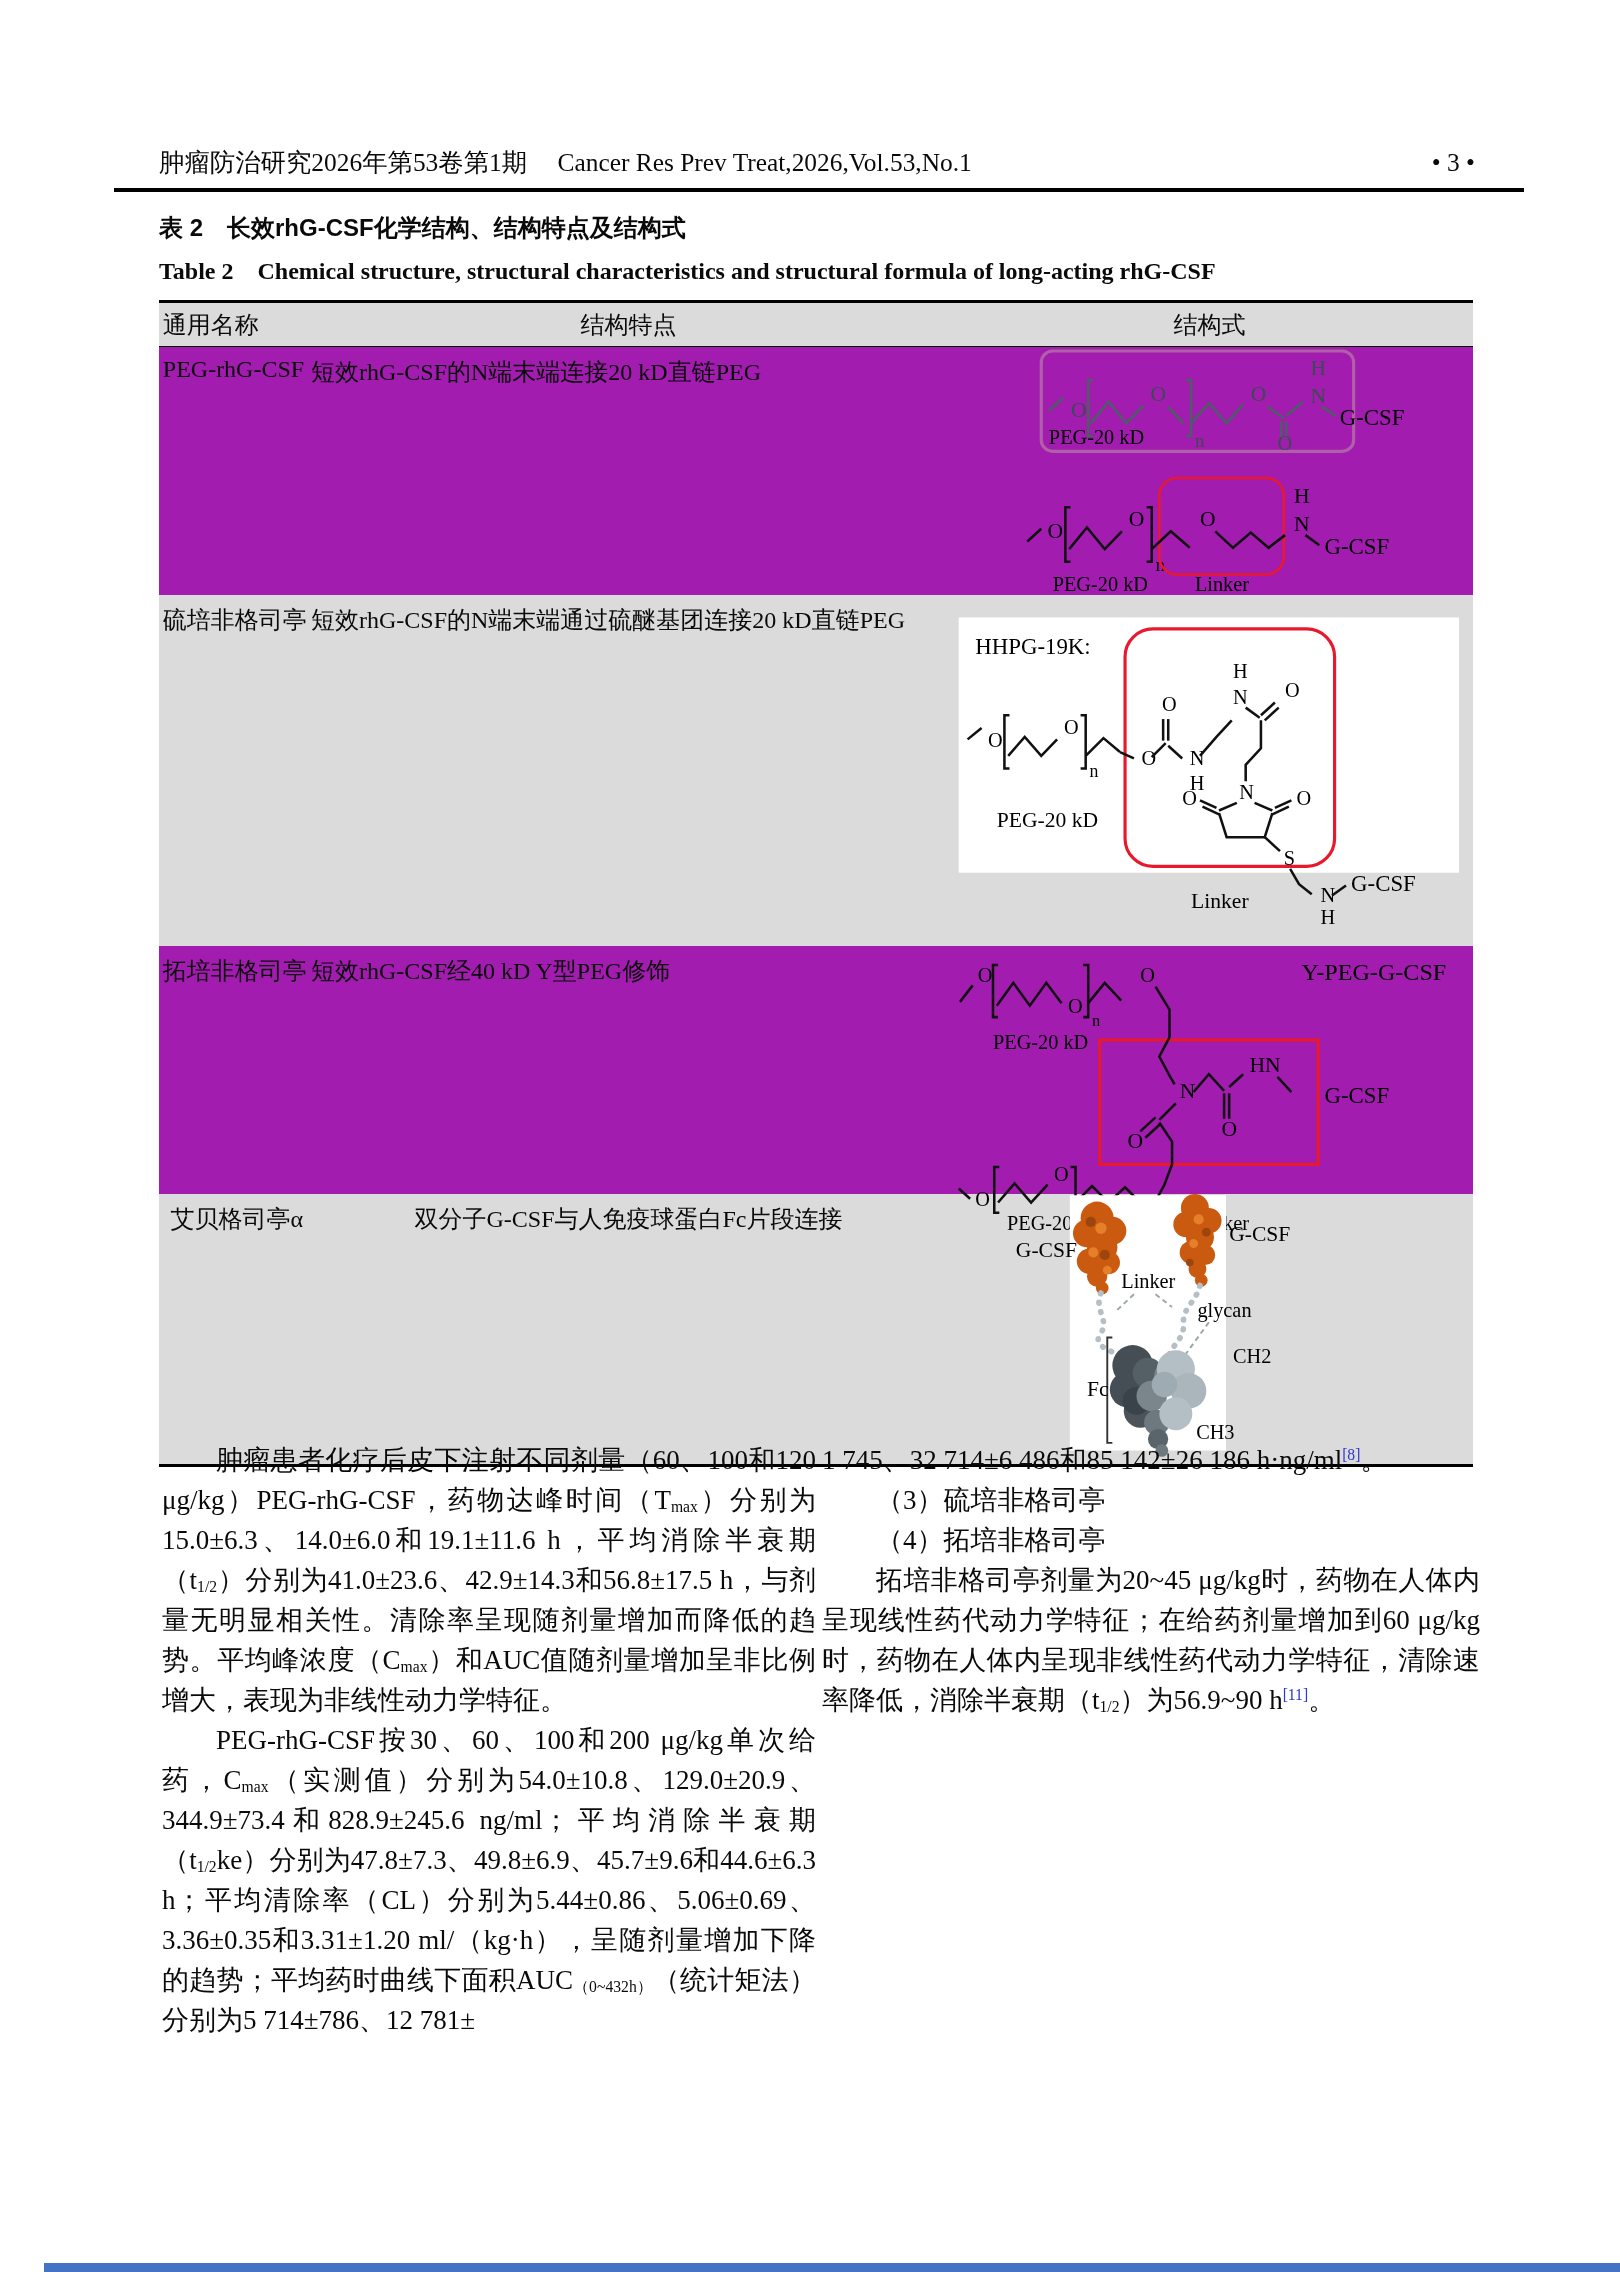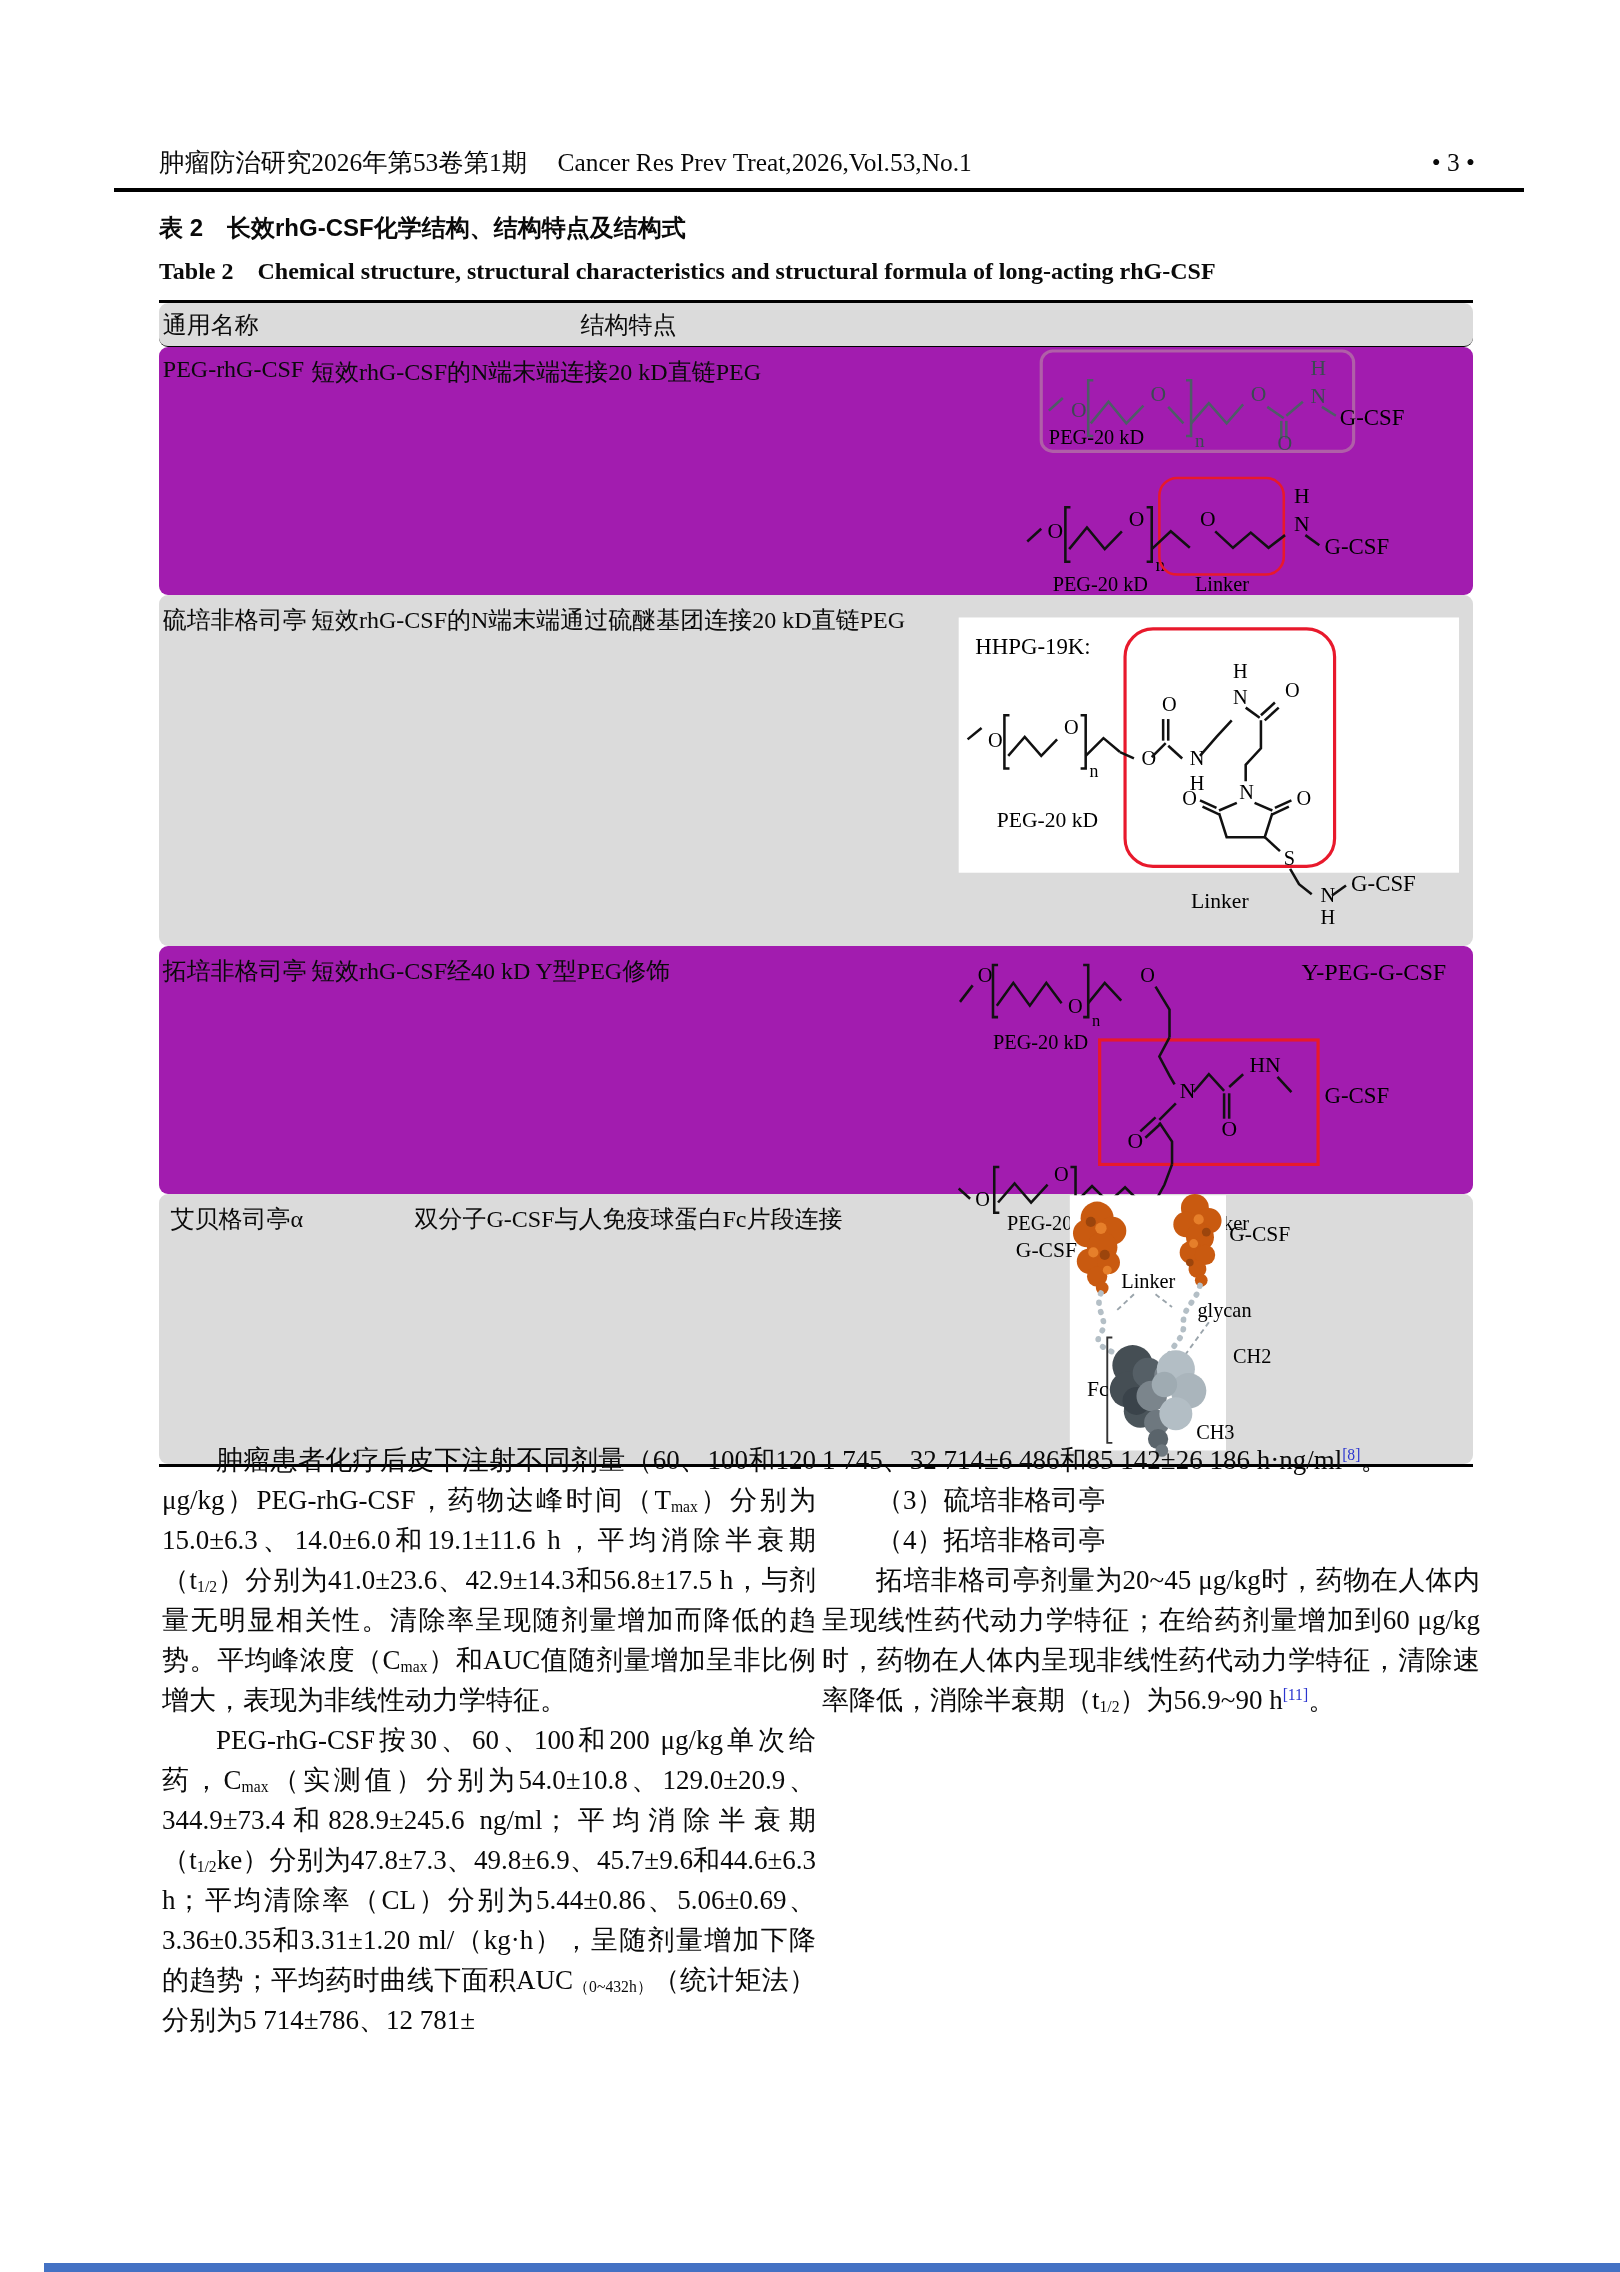--- a/index.html
+++ b/index.html
@@ -26,21 +26,21 @@
   }
   .caption-en {
     position:absolute; left:159px; top:255px; width:1316px;
     font-weight:bold; font-size:24px;
   }
   .drug-table {
     position:absolute; left:159px; top:300px; width:1314px;
     border-top:3.2px solid #000; border-bottom:3.8px solid #000;
     font-size:24px;
   }
-  .t-head, .t-row { display:grid; grid-template-columns:152px 635px 527px;border-radius:9px; }
+  .t-head, .t-row { display:grid; grid-template-columns:152px 635px 527px; }
   .t-head {
     height:44px; background:#dbdbdb; border-bottom:1.9px solid #000;
     align-items:center;
   }
   .t-head .c-name { padding-left:3.8px; }
   .t-head .center { text-align:center; }
   .t-row { background:#a21caf; }
   .t-row.gray { background:#dbdbdb; }
   .t-row .c-name { padding:9px 0 0 3.8px; white-space:nowrap; }
   .t-row .c-feat { padding:9px 0 0 0; white-space:nowrap; }
@@ -79,20 +79,21 @@
   <div class="header-rule"></div>
 
   <div class="caption-cn">表 2　长效rhG-CSF化学结构、结构特点及结构式</div>
   <div class="caption-en">Table 2　Chemical structure, structural characteristics and structural formula of long-acting rhG-CSF</div>
 
   <div class="drug-table">
 
     <div class="t-head">
       <div class="c-name">通用名称</div>
       <div class="c-feat center">结构特点</div>
+      <div class="c-struct center">结构式</div>
     </div>
 
     <div class="t-row r1">
       <div class="c-name">PEG-rhG-CSF</div>
       <div class="c-feat">短效rhG-CSF的N端末端连接20 kD直链PEG</div>
       <div class="c-struct">
         <svg class="diag" xmlns="http://www.w3.org/2000/svg" viewBox="0 0 830 390" style="font-size:38px">
             <rect x="150" y="6" width="492" height="158" rx="18" fill="none" stroke="#b05fa8" stroke-width="5"></rect>
             <path d="M162,100 L184,80" fill="none" stroke="#4d5d66" stroke-width="4"></path>
             <text x="197" y="110" font-size="34" fill="#3c4a52" font-family="&quot;Liberation Serif&quot;,&quot;DejaVu Serif&quot;,serif">O</text>

